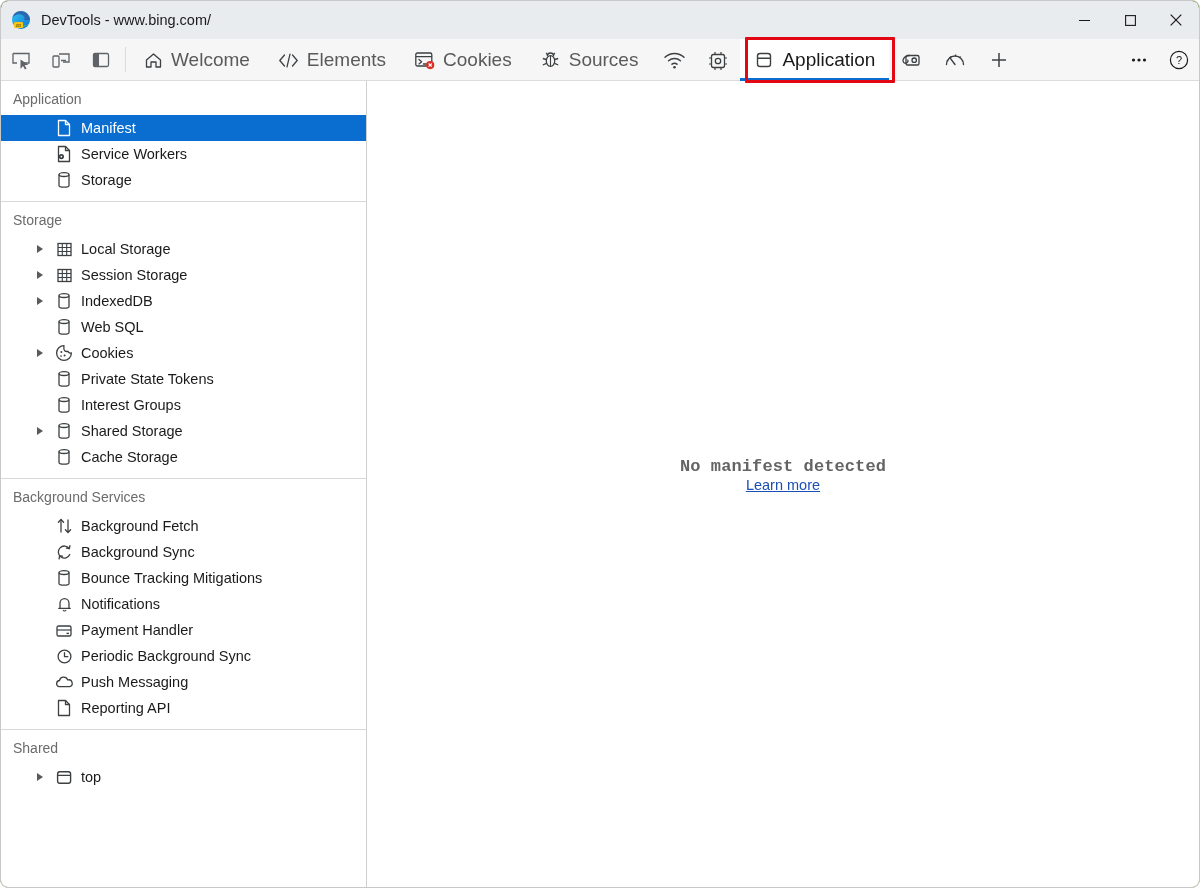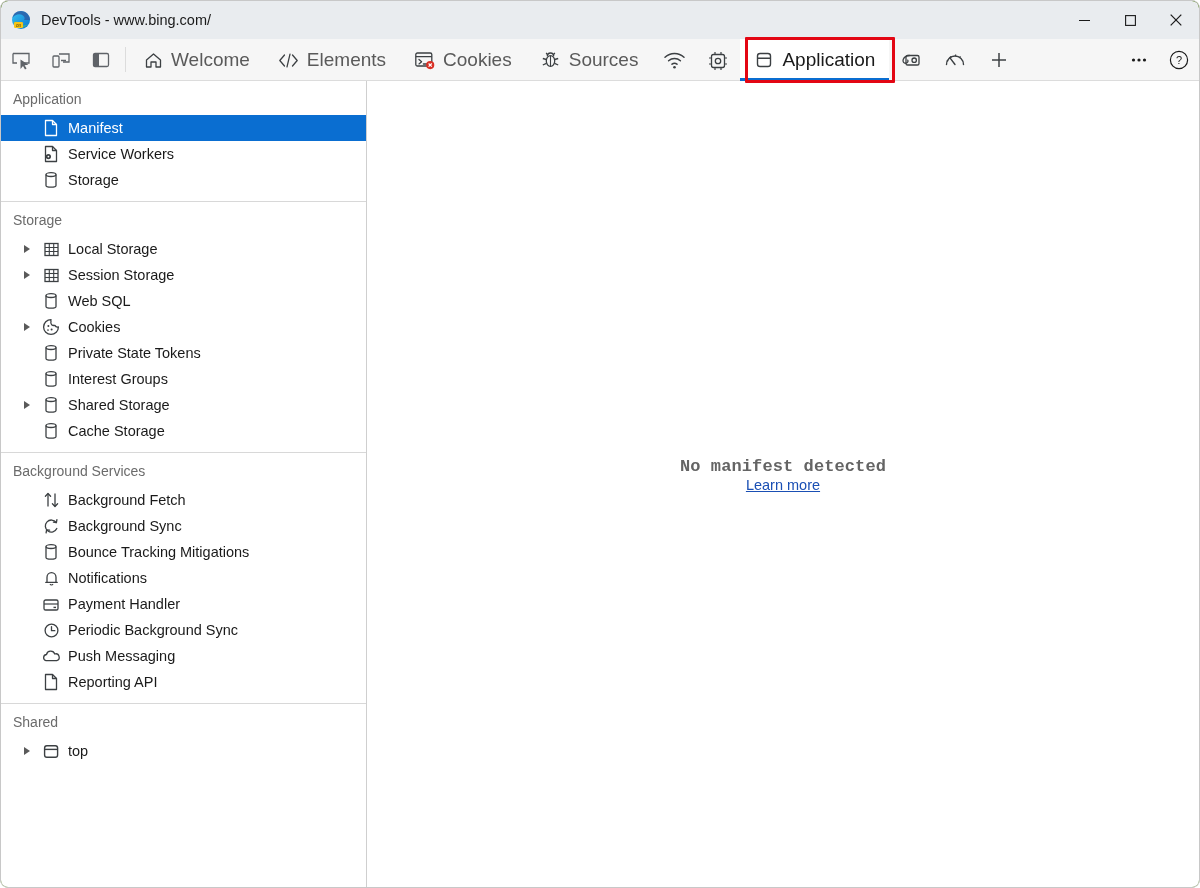--- a/index.html
+++ b/index.html
@@ -92,21 +92,21 @@
     display: flex; flex-direction: column;
   }
   .section { border-bottom: 1px solid #d8d8d8; padding-bottom: 8px; }
   .section:last-child { border-bottom: none; }
   .section-title {
     font-size: 14px; color: #6b6b6b;
     padding: 10px 0 8px 12px;
   }
   .tree-row {
     display: flex; align-items: center;
-    height: 26px; padding-left: 15px;
+    height: 26px; padding-left: 28px;
     font-size: 14.5px; color: #1a1a1a;
     white-space: nowrap;
   }
   .tree-row.selected { background: #0a6ed1; color: #ffffff; }
   .tree-row.selected .row-icon { color: #ffffff; }
   .arrow {
     width: 22px; flex: 0 0 22px;
     display: flex; align-items: center; justify-content: center;
   }
   .arrow.empty { visibility: hidden; }
@@ -422,20 +422,32 @@
                 <rect x="2" y="2.5" width="13" height="12" fill="none" stroke="currentColor" stroke-width="1.3"></rect>
                 <line x1="2" y1="6.5" x2="15" y2="6.5" stroke="currentColor" stroke-width="1.1"></line>
                 <line x1="2" y1="10.5" x2="15" y2="10.5" stroke="currentColor" stroke-width="1.1"></line>
                 <line x1="6.3" y1="2.5" x2="6.3" y2="14.5" stroke="currentColor" stroke-width="1.1"></line>
                 <line x1="10.7" y1="2.5" x2="10.7" y2="14.5" stroke="currentColor" stroke-width="1.1"></line>
               </svg>
           </span>
           <span class="row-label">Session Storage</span>
         </div>
         <div class="tree-row">
+          <span class="arrow">
+              <i class="arrow-glyph"></i>
+            </span>
+          <span class="row-icon">
+            <svg width="16" height="18" viewBox="0 0 16 18">
+                <path d="M3 3.6v10.8c0 1 2.2 1.8 5 1.8s5-.8 5-1.8V3.6" fill="none" stroke="currentColor" stroke-width="1.3"></path>
+                <ellipse cx="8" cy="3.6" rx="5" ry="1.9" fill="none" stroke="currentColor" stroke-width="1.3"></ellipse>
+              </svg>
+          </span>
+          <span class="row-label">IndexedDB</span>
+        </div>
+        <div class="tree-row">
           <span class="arrow empty">
               <i class="arrow-glyph"></i>
             </span>
           <span class="row-icon">
             <svg width="16" height="18" viewBox="0 0 16 18">
                 <path d="M3 3.6v10.8c0 1 2.2 1.8 5 1.8s5-.8 5-1.8V3.6" fill="none" stroke="currentColor" stroke-width="1.3"></path>
                 <ellipse cx="8" cy="3.6" rx="5" ry="1.9" fill="none" stroke="currentColor" stroke-width="1.3"></ellipse>
               </svg>
           </span>
           <span class="row-label">Web SQL</span>

